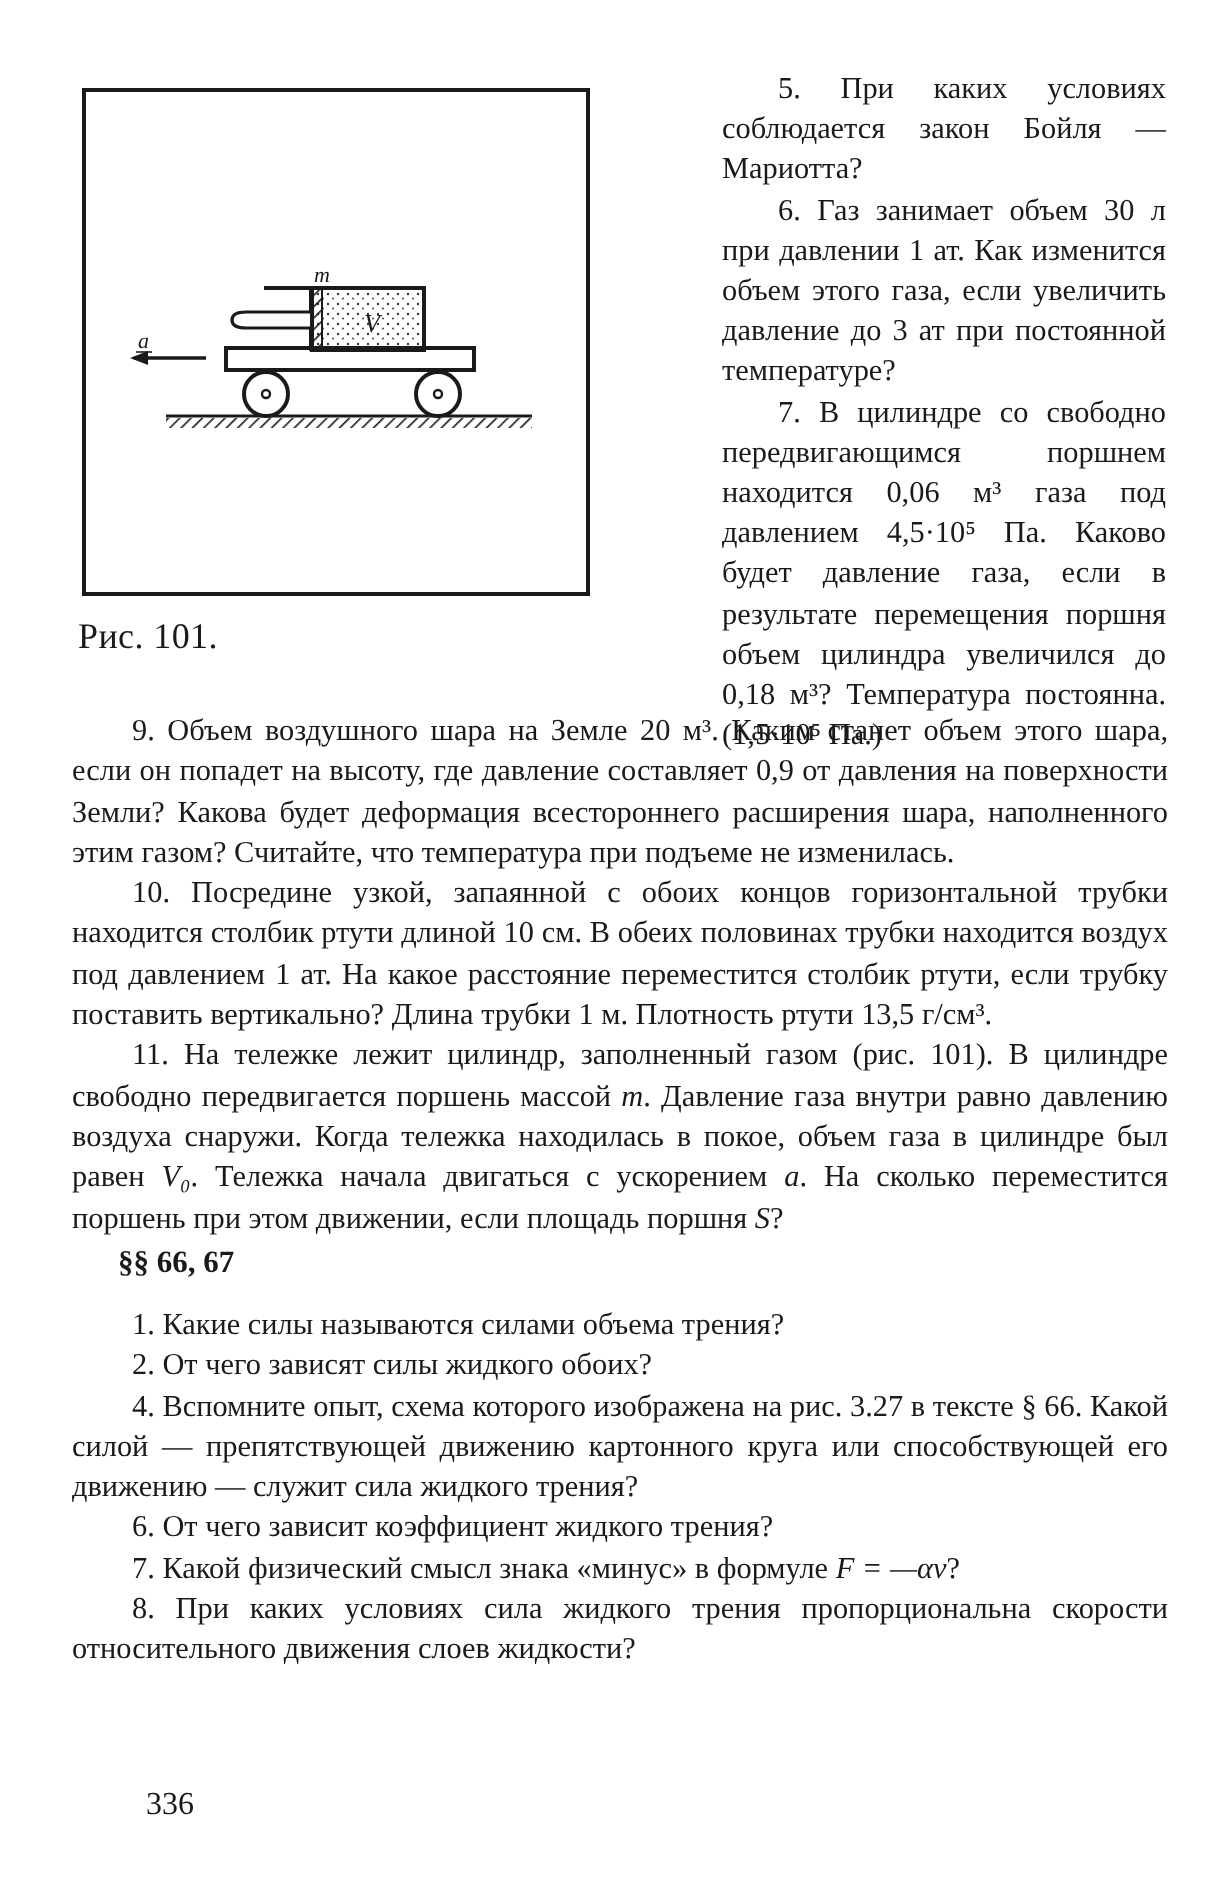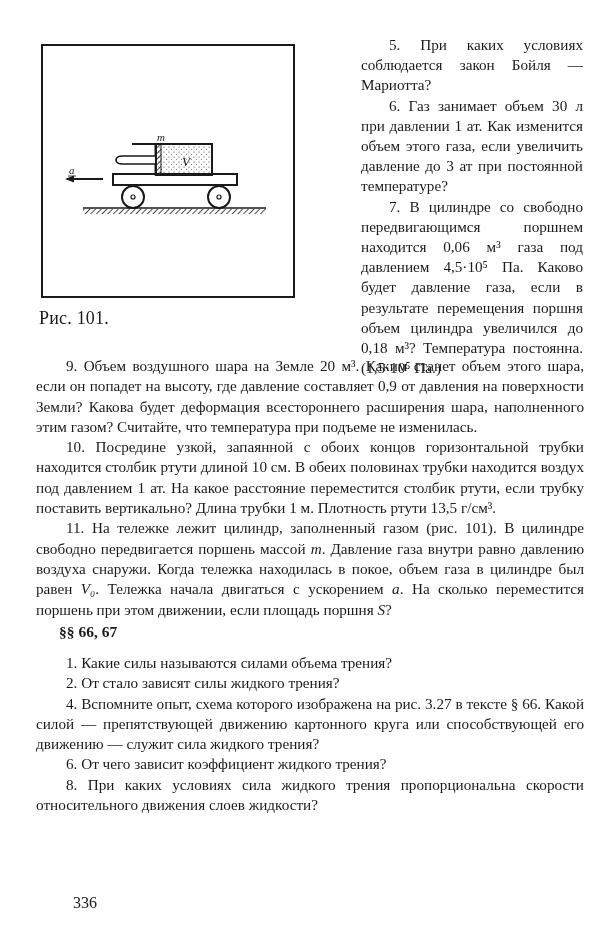--- a/index.html
+++ b/index.html
@@ -96,19 +96,20 @@
 <div class="full" style="top:356px;">
   <p><span>9.</span> <span>Объем воздушного шара на Земле 20 м³. Каким станет объем этого шара, если он попадет на высоту, где давление составляет 0,9 от давления на поверхности Земли? Какова будет деформация всестороннего расширения шара, наполненного этим газом? Считайте, что температура при подъеме не изменилась.</span></p>
   <p><span>10.</span> <span>Посредине узкой, запаянной с обоих концов горизонтальной трубки находится столбик ртути длиной 10 см. В обеих половинах трубки находится воздух под давлением 1 ат. На какое расстояние переместится столбик ртути, если трубку поставить вертикально? Длина трубки 1 м. Плотность ртути 13,5 г/см³.</span></p>
   <p><span>11.</span> <span>На тележке лежит цилиндр, заполненный газом (рис. 101). В цилиндре свободно передвигается поршень массой </span><i>m</i><span>. Давление газа внутри равно давлению воздуха снаружи. Когда тележка находилась в покое, объем газа в цилиндре был равен </span><i>V₀</i><span>. Тележка начала двигаться с ускорением </span><i>a</i><span>. На сколько переместится поршень при этом движении, если площадь поршня </span><i>S</i><span>?</span></p>
 </div>
 
 <div class="sec-head">§§ 66, 67</div>
 
 <div class="full" style="top:653px;">
   <p><span>1.</span> <span>Какие силы называются силами объема трения?</span></p>
-  <p><span>2.</span> <span>От стало зависят силы жидкого трения?</span></p>
+  <p><span>2.</span> <span>От чего зависят силы жидкого обоих?</span></p>
   <p><span>4.</span> <span>Вспомните опыт, схема которого изображена на рис. 3.27 в тексте § 66. Какой силой — препятствующей движению картонного круга или способствующей его движению — служит сила жидкого трения?</span></p>
   <p><span>6.</span> <span>От чего зависит коэффициент жидкого трения?</span></p>
+  <p><span>7.</span> <span>Какой физический смысл знака «минус» в формуле</span> <i>F = —αv</i><span>?</span></p>
   <p><span>8.</span> <span>При каких условиях сила жидкого трения пропорциональна скорости относительного движения слоев жидкости?</span></p>
 </div>
 
 <div class="page-num">336</div>
 
 </body></html>

